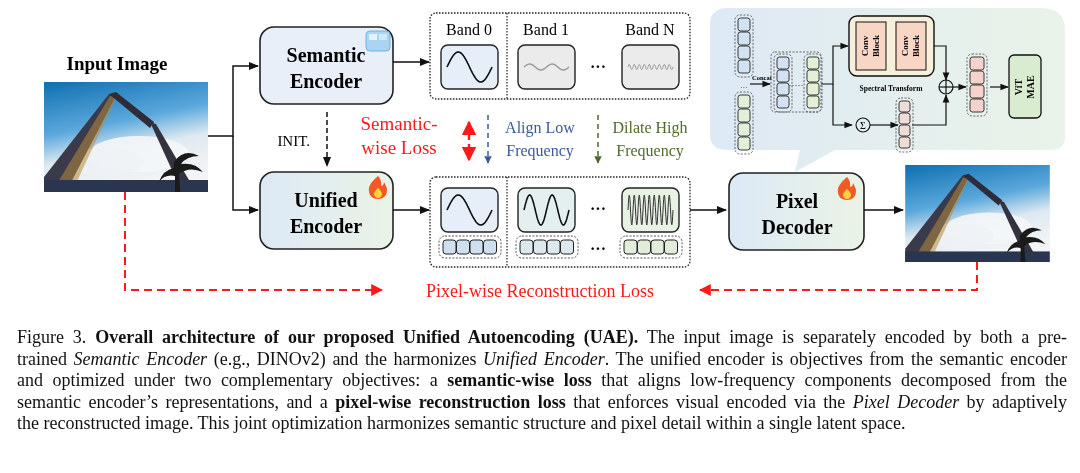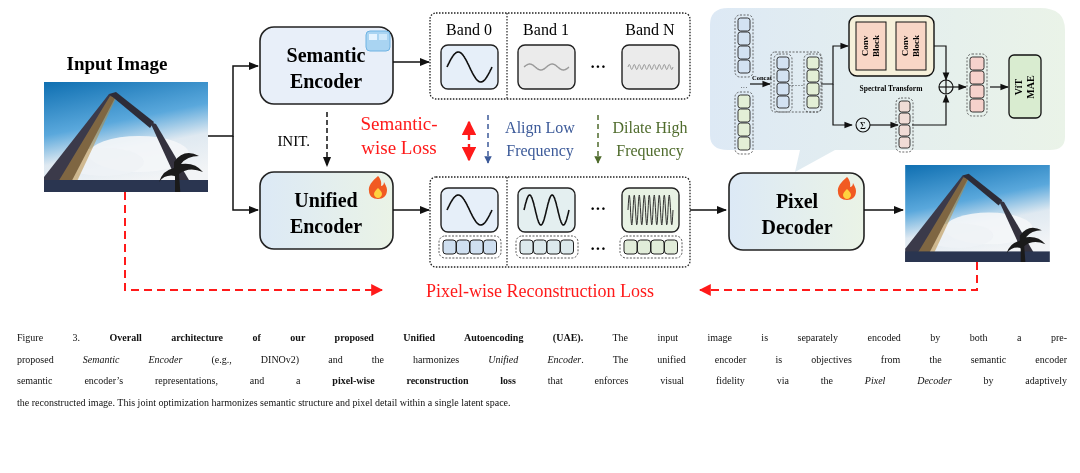--- a/index.html
+++ b/index.html
@@ -1,18 +1,18 @@
 <!DOCTYPE html>
 <html><head>
 <meta charset="utf-8">
 <style>
   html,body{margin:0;padding:0;background:#fff;}
   body{width:1080px;height:473px;overflow:hidden;position:relative;font-family:"Liberation Serif","DejaVu Serif",serif;color:#111;}
   #fig{position:absolute;left:0;top:0;}
-  .caption{position:absolute;left:17px;top:327px;width:1050px;font-size:10px;line-height:21.6px;text-align:justify;color:#111;}
+  .caption{position:absolute;left:17px;top:327px;width:1050px;font-size:18px;line-height:21.6px;text-align:justify;color:#111;}
   .caption b{font-weight:bold;}
   .caption i{}
   .cap-line{display:block;white-space:nowrap;}
   .cap-line.j{text-align:justify;text-align-last:justify;white-space:normal;}
 </style>
 </head>
 <body>
 
 <svg id="fig" width="1080" height="320" viewBox="0 0 1080 320" xmlns="http://www.w3.org/2000/svg">
   <defs>
@@ -247,16 +247,17 @@
 
   <g fill="none" stroke="#ff1a1a" stroke-width="2" stroke-dasharray="8,5">
     <path d="M125,192 V290 H382" marker-end="url(#arrRed)"></path>
     <path d="M977,262 V290 H700" marker-end="url(#arrRed)"></path>
   </g>
   <text x="540" y="297" text-anchor="middle" font-size="18" fill="#ff1a1a">Pixel-wise Reconstruction Loss</text>
 </svg>
 
 <div class="caption" id="caption">
     <span class="cap-line j"><span>Figure 3.  </span><b>Overall architecture of our proposed Unified Autoencoding (UAE).</b><span> The input image is separately encoded by both a pre-</span></span>
-    <span class="cap-line j"><span>proposed </span><i>Semantic Encoder</i><span> (e.g., DINOv2) and the harmonizes </span><i>Unified Encoder</i><span>. The unified encoder is objectives from the semantic encoder</span></span>
-    <span class="cap-line j"><span>semantic encoder’s representations, and a </span><b>pixel-wise reconstruction loss</b><span> that enforces visual fidelity via the </span><i>Pixel Decoder</i><span> by adaptively</span></span>
+    <span class="cap-line j"><span>trained </span><i>Semantic Encoder</i><span> (e.g., DINOv2) and the harmonizes </span><i>Unified Encoder</i><span>. The unified encoder is objectives from the semantic encoder</span></span>
+    <span class="cap-line j"><span>and optimized under two complementary objectives: a </span><b>semantic-wise loss</b><span> that aligns low-frequency components decomposed from the</span></span>
+    <span class="cap-line j"><span>semantic encoder’s representations, and a </span><b>pixel-wise reconstruction loss</b><span> that enforces visual encoded via the </span><i>Pixel Decoder</i><span> by adaptively</span></span>
     <span class="cap-line"><span>the reconstructed image. This joint optimization harmonizes semantic structure and pixel detail within a single latent space.</span></span>
   </div>
 
 </body></html>

